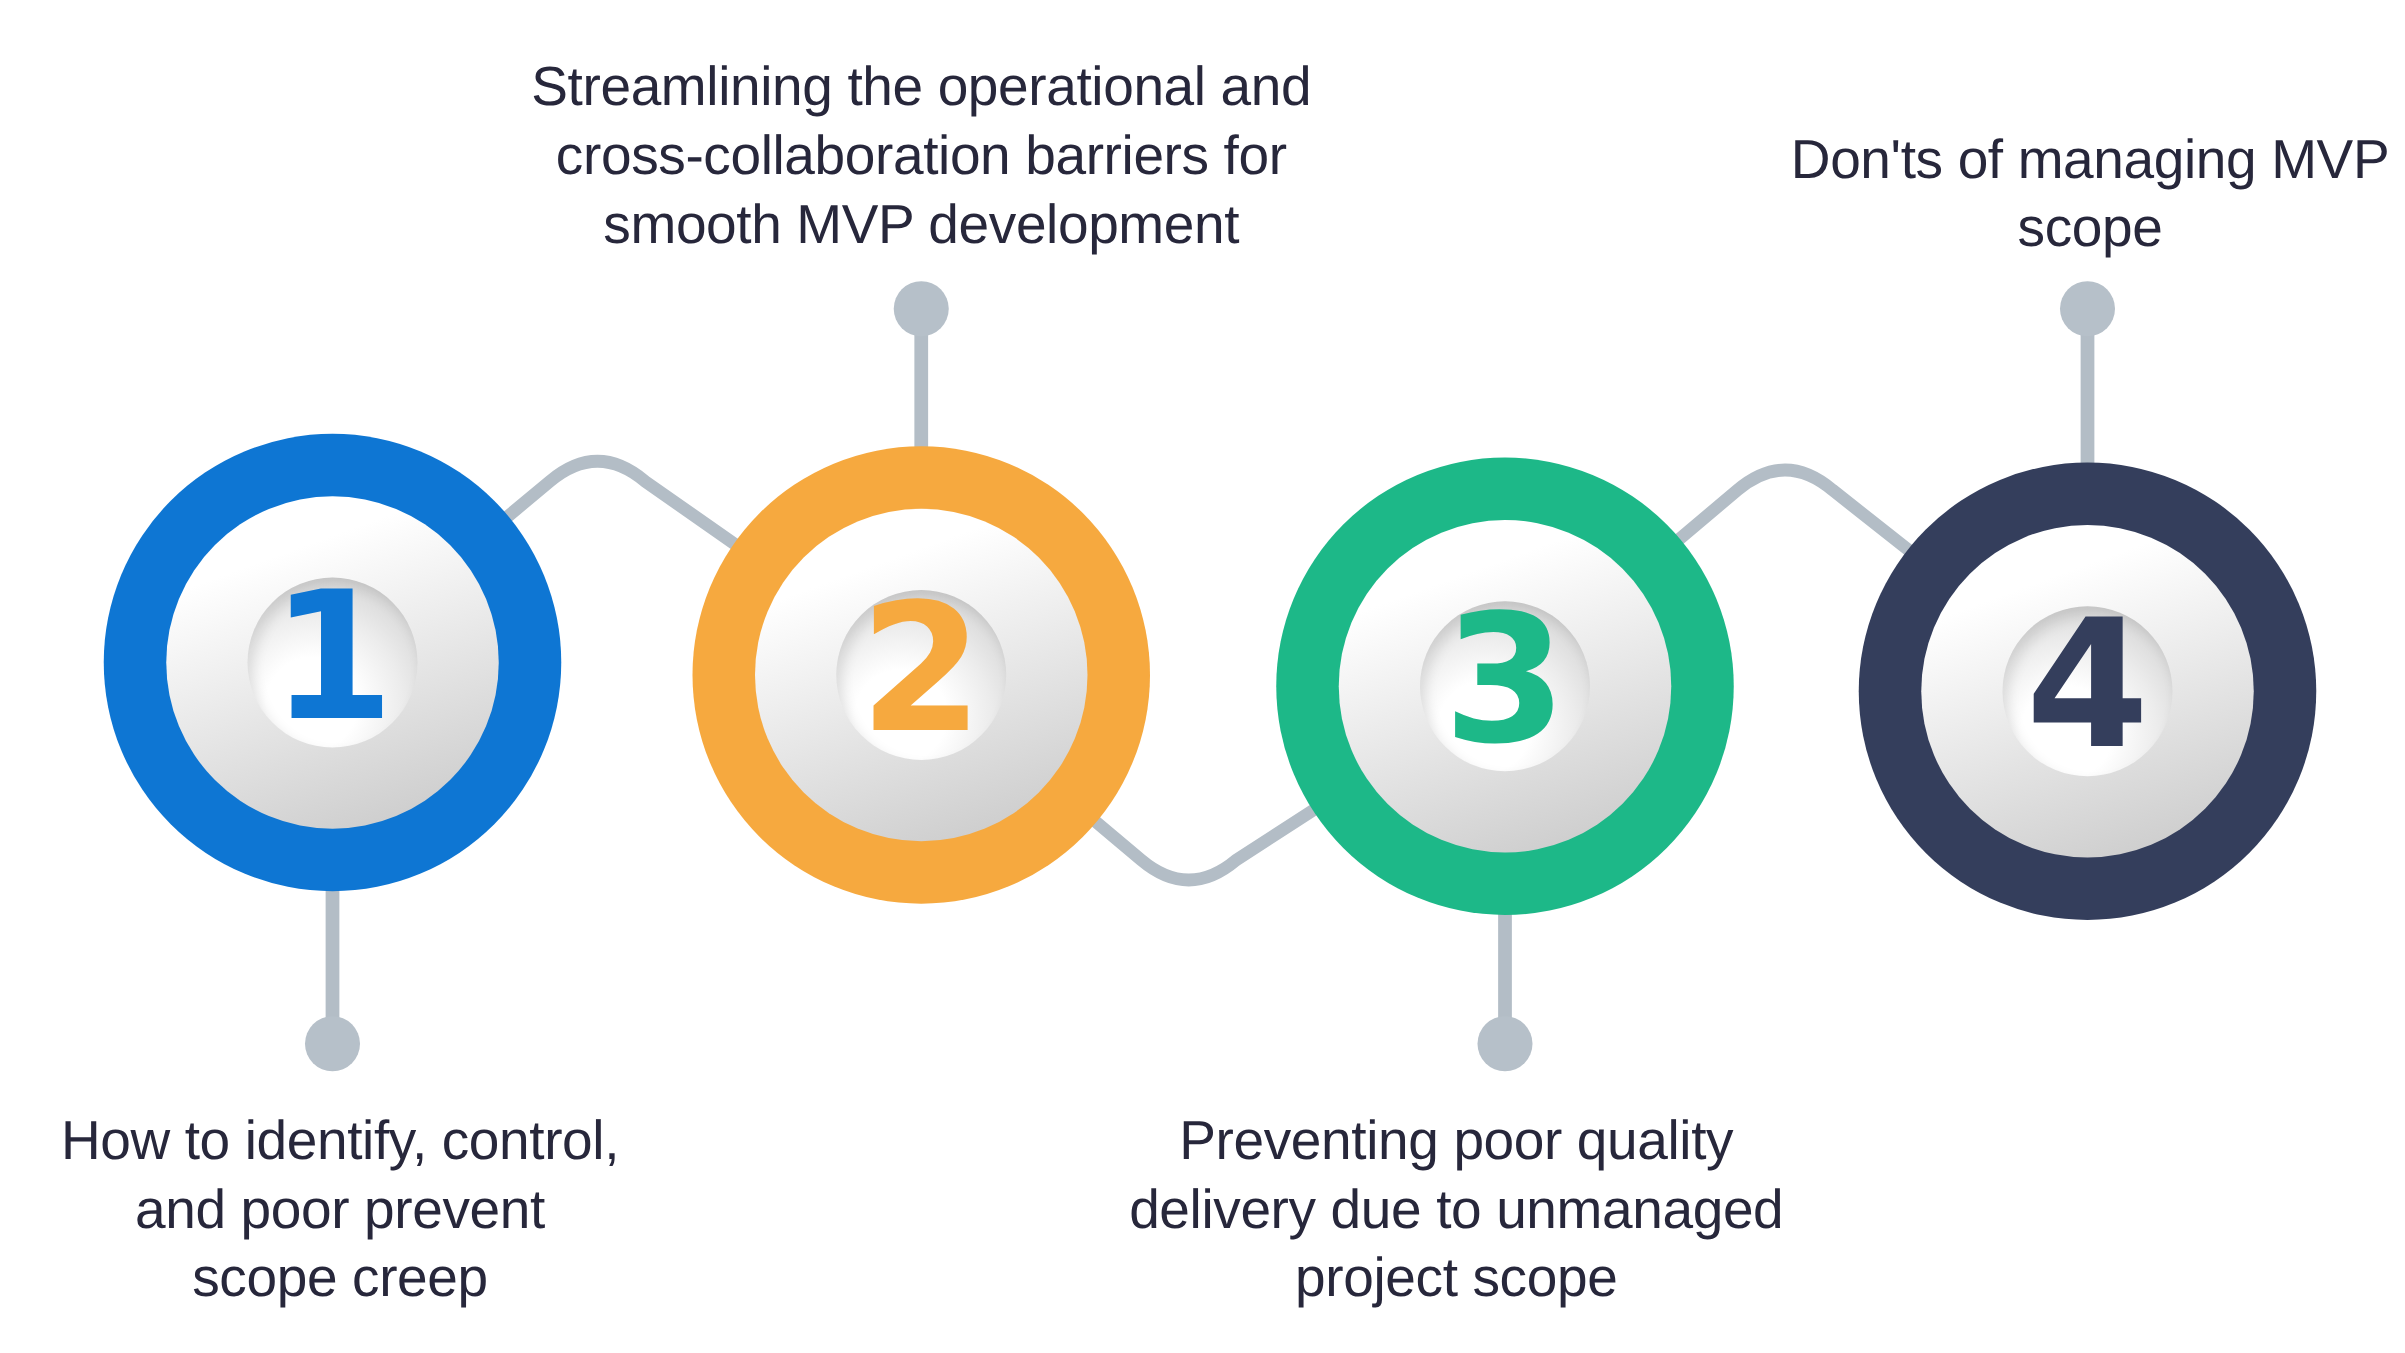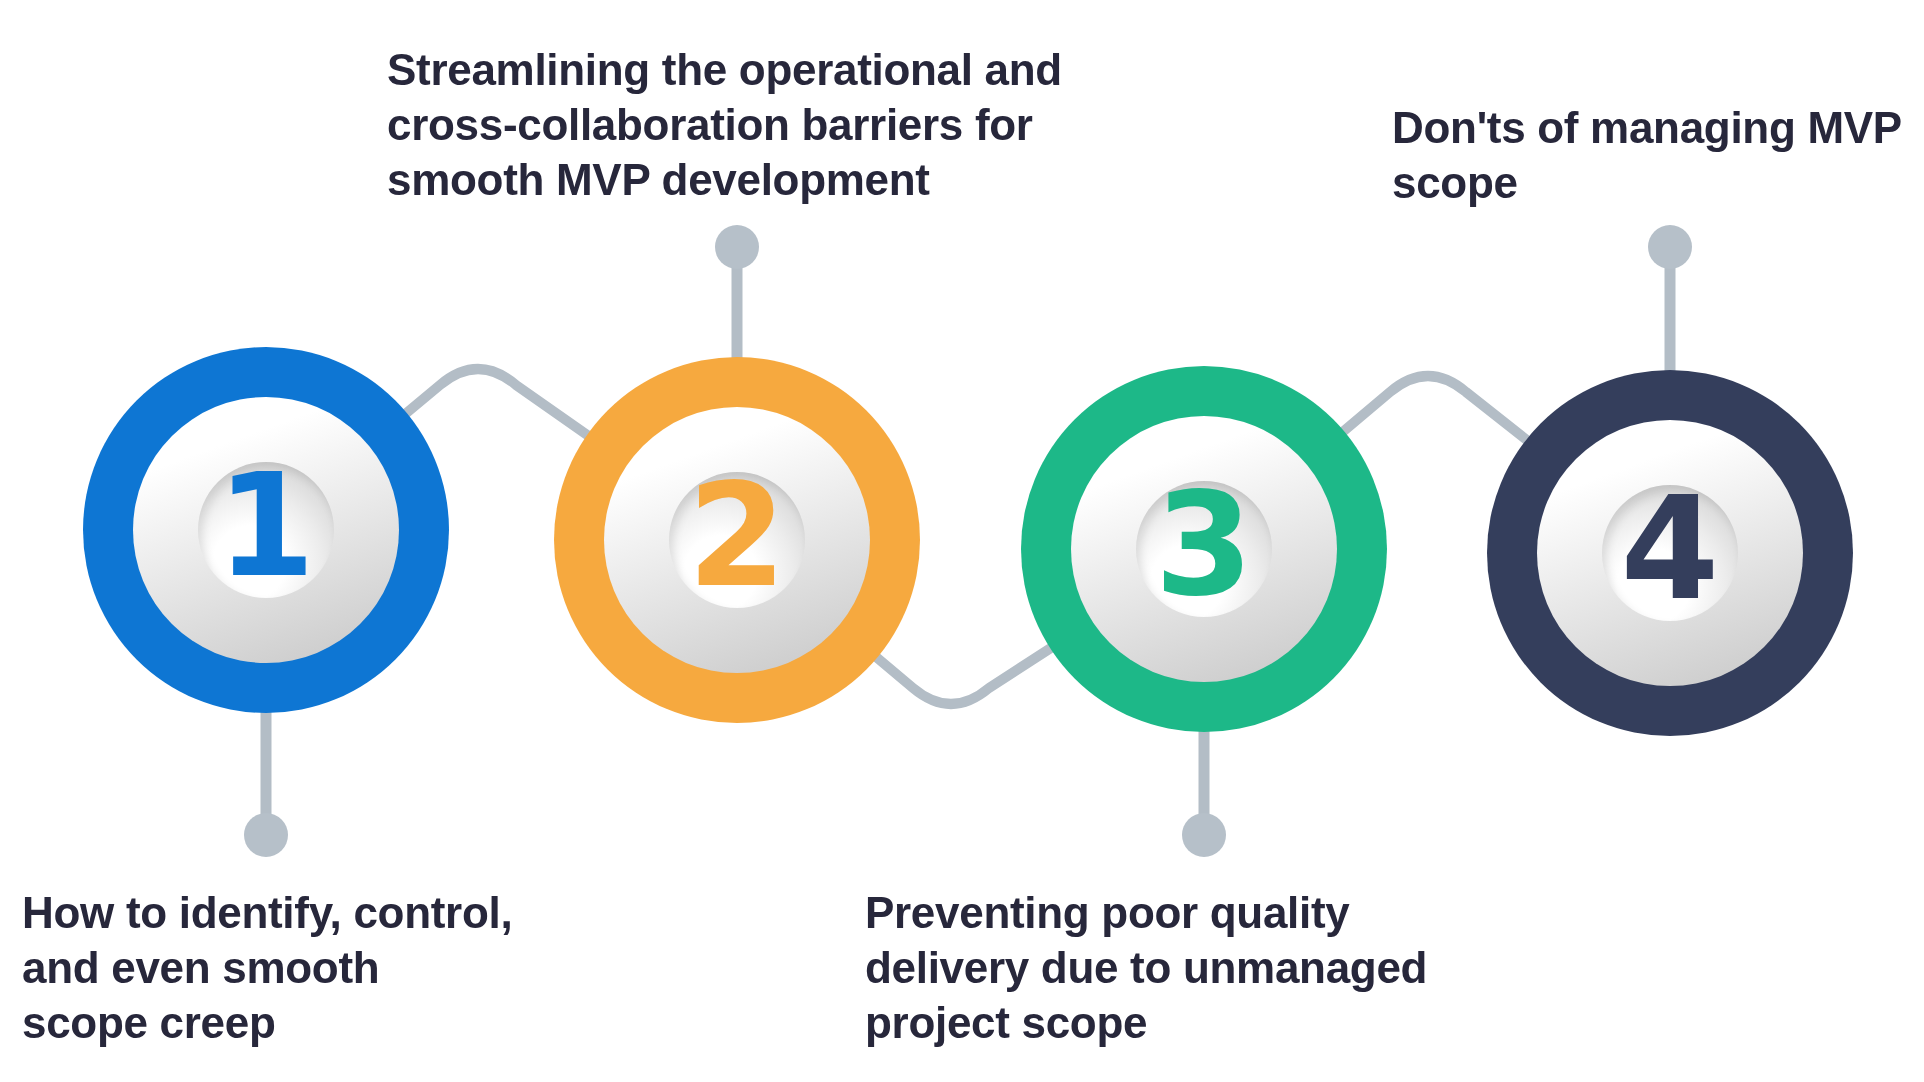--- a/index.html
+++ b/index.html
@@ -49,24 +49,25 @@
   }
   .badge-num {
     font-family: "DejaVu Sans", "Liberation Sans", sans-serif;
     font-size: 142px;
     font-weight: 800;
     line-height: 1;
     transform: translateY(-4px);
   }
   .step-label {
     position: absolute;
+    text-align: center;
     white-space: pre-line;
     font-size: 44px;
     line-height: 55px;
-    font-weight: 700;
+    font-weight: 400;
     letter-spacing: -0.3px;
   }
 </style>
 </head>
 <body>
 
 <div class="canvas">
 
   <svg class="wires" viewBox="0 0 1924 1082" fill="none">
     <path d="M 266 530 L 440 385 Q 478 353 516 385 L 737 540" stroke-width="10" fill="none" stroke="#b3bdc6"></path>
@@ -118,21 +119,21 @@
     <div class="badge-ring" style="background: rgb(52, 62, 92);">
       <div class="badge-bevel">
         <div class="badge-disc">
           <span class="badge-num" style="color: rgb(52, 62, 92);">4</span>
         </div>
       </div>
     </div>
   </div>
 
   <div class="step-label" style="left: 22px; top: 885px; width: 500px; color: rgb(39, 39, 59);">How to identify, control,
-and even smooth
+and poor prevent
 scope creep</div>
 
   <div class="step-label" style="left: 387px; top: 42px; width: 700px; color: rgb(39, 39, 59);">Streamlining the operational and
 cross-collaboration barriers for
 smooth MVP development</div>
 
   <div class="step-label" style="left: 865px; top: 885px; width: 600px; color: rgb(39, 39, 59);">Preventing poor quality
 delivery due to unmanaged
 project scope</div>
 

